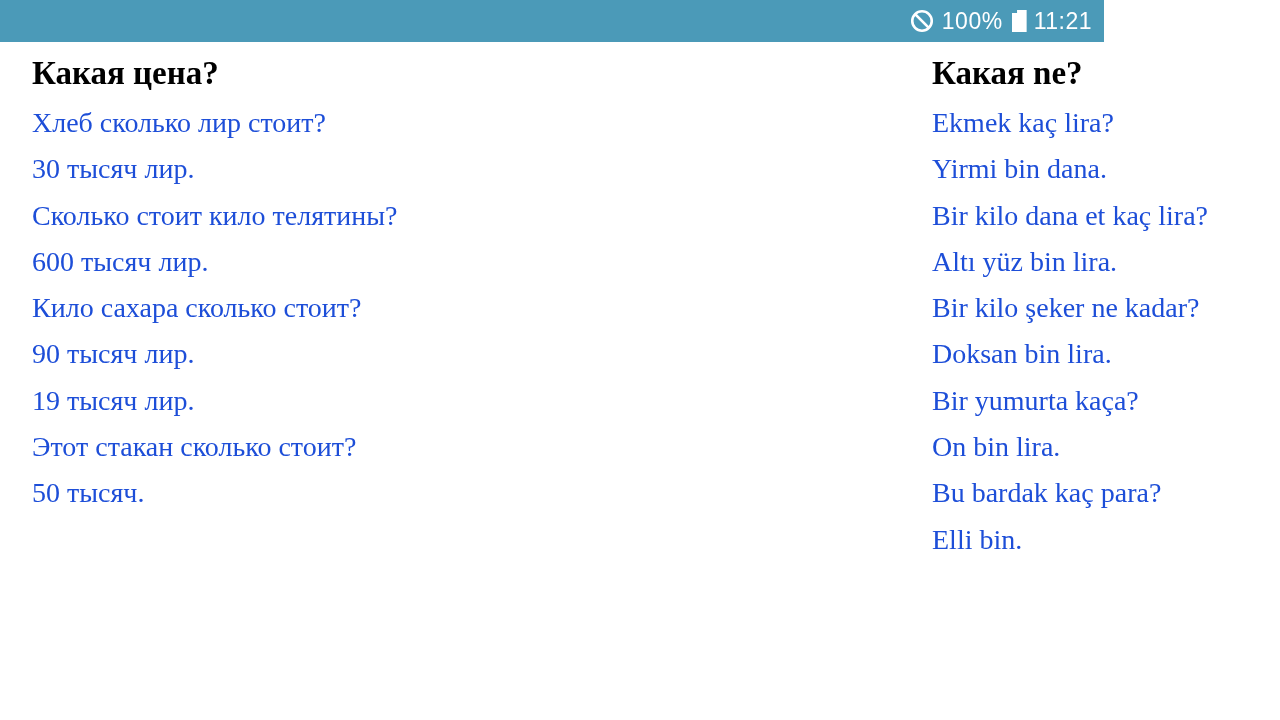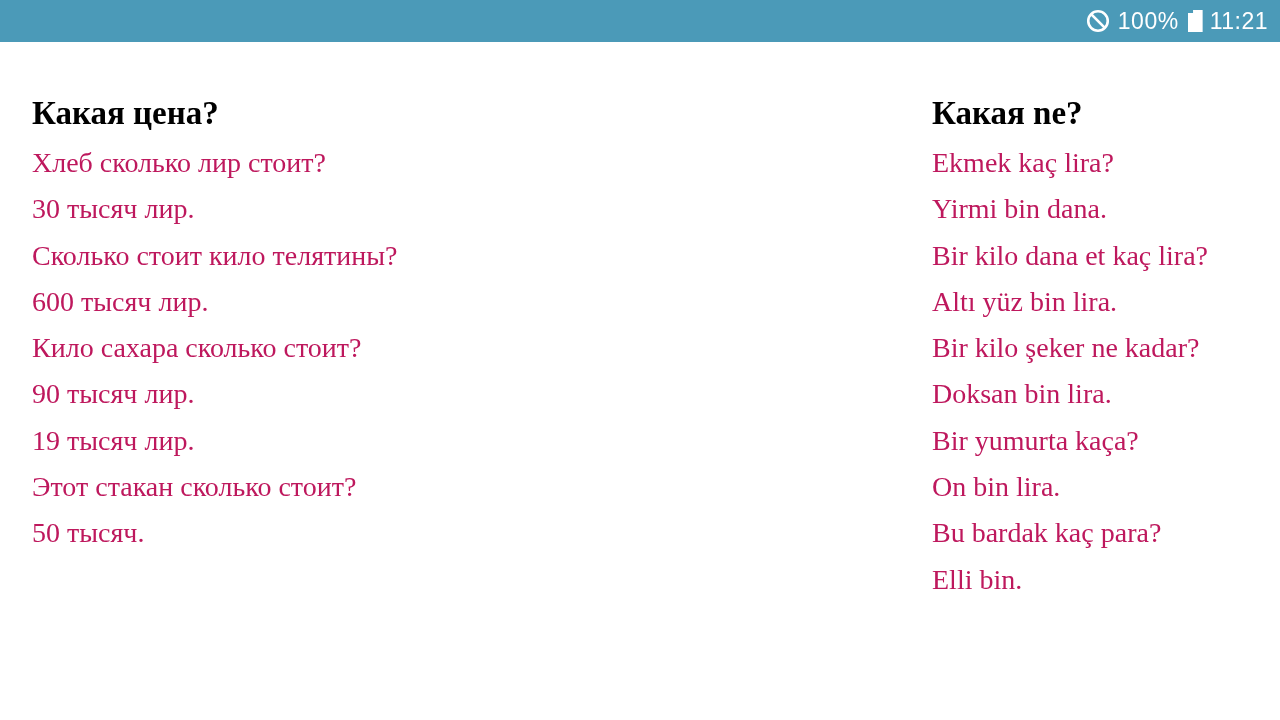--- a/index.html
+++ b/index.html
@@ -6,21 +6,21 @@
   html, body { width: 1280px; height: 720px; }
   body {
     font-family: "Liberation Serif", serif;
     background: #ffffff;
     overflow: hidden;
     position: relative;
   }
 
   
   .status-bar {
-    width: 1280px;
+    width: 1104px;
     height: 42px;
     background: #4b9ab8;
     display: flex;
     align-items: center;
     justify-content: flex-end;
     padding-right: 12px;
     gap: 7px;
     font-family: "Liberation Sans", sans-serif;
     color: #ffffff;
     font-size: 23px;
@@ -39,35 +39,34 @@
   .page {
     position: relative;
     width: 1280px;
     height: 678px;
     background: #ffffff;
     color: #000000;
   }
   .column {
     position: absolute;
     top: 10px;
-    margin-top: 40px;
   }
   .column.left  { left: 32px;  width: 860px; }
   .column.right { left: 932px; width: 340px; }
   .col-header {
     font-weight: bold;
     font-size: 33px;
     line-height: 42px;
     margin-bottom: 6px;
     color: #000000;
   }
   .line {
     font-size: 28px;
     line-height: 46.3px;
-    color: #be185d;
+    color: #1d4ed8;
     white-space: nowrap;
   }
 </style>
 </head>
 <body>
 
 <div class="status-bar">
   <span class="dnd-icon">
     <svg width="26" height="26" viewBox="0 0 24 24">
       <circle cx="12" cy="12" r="9" fill="none" stroke="#ffffff" stroke-width="2.4"></circle>

